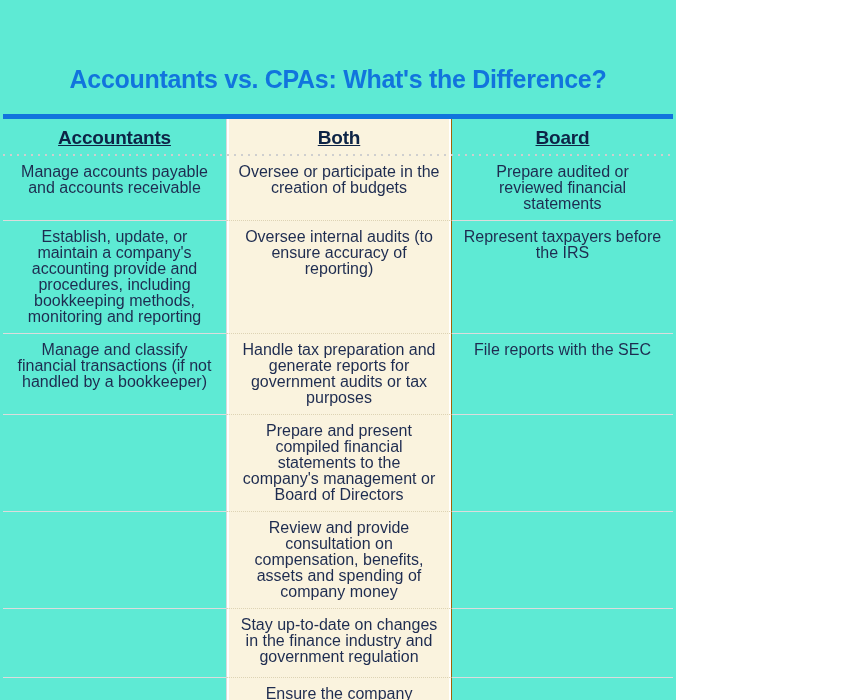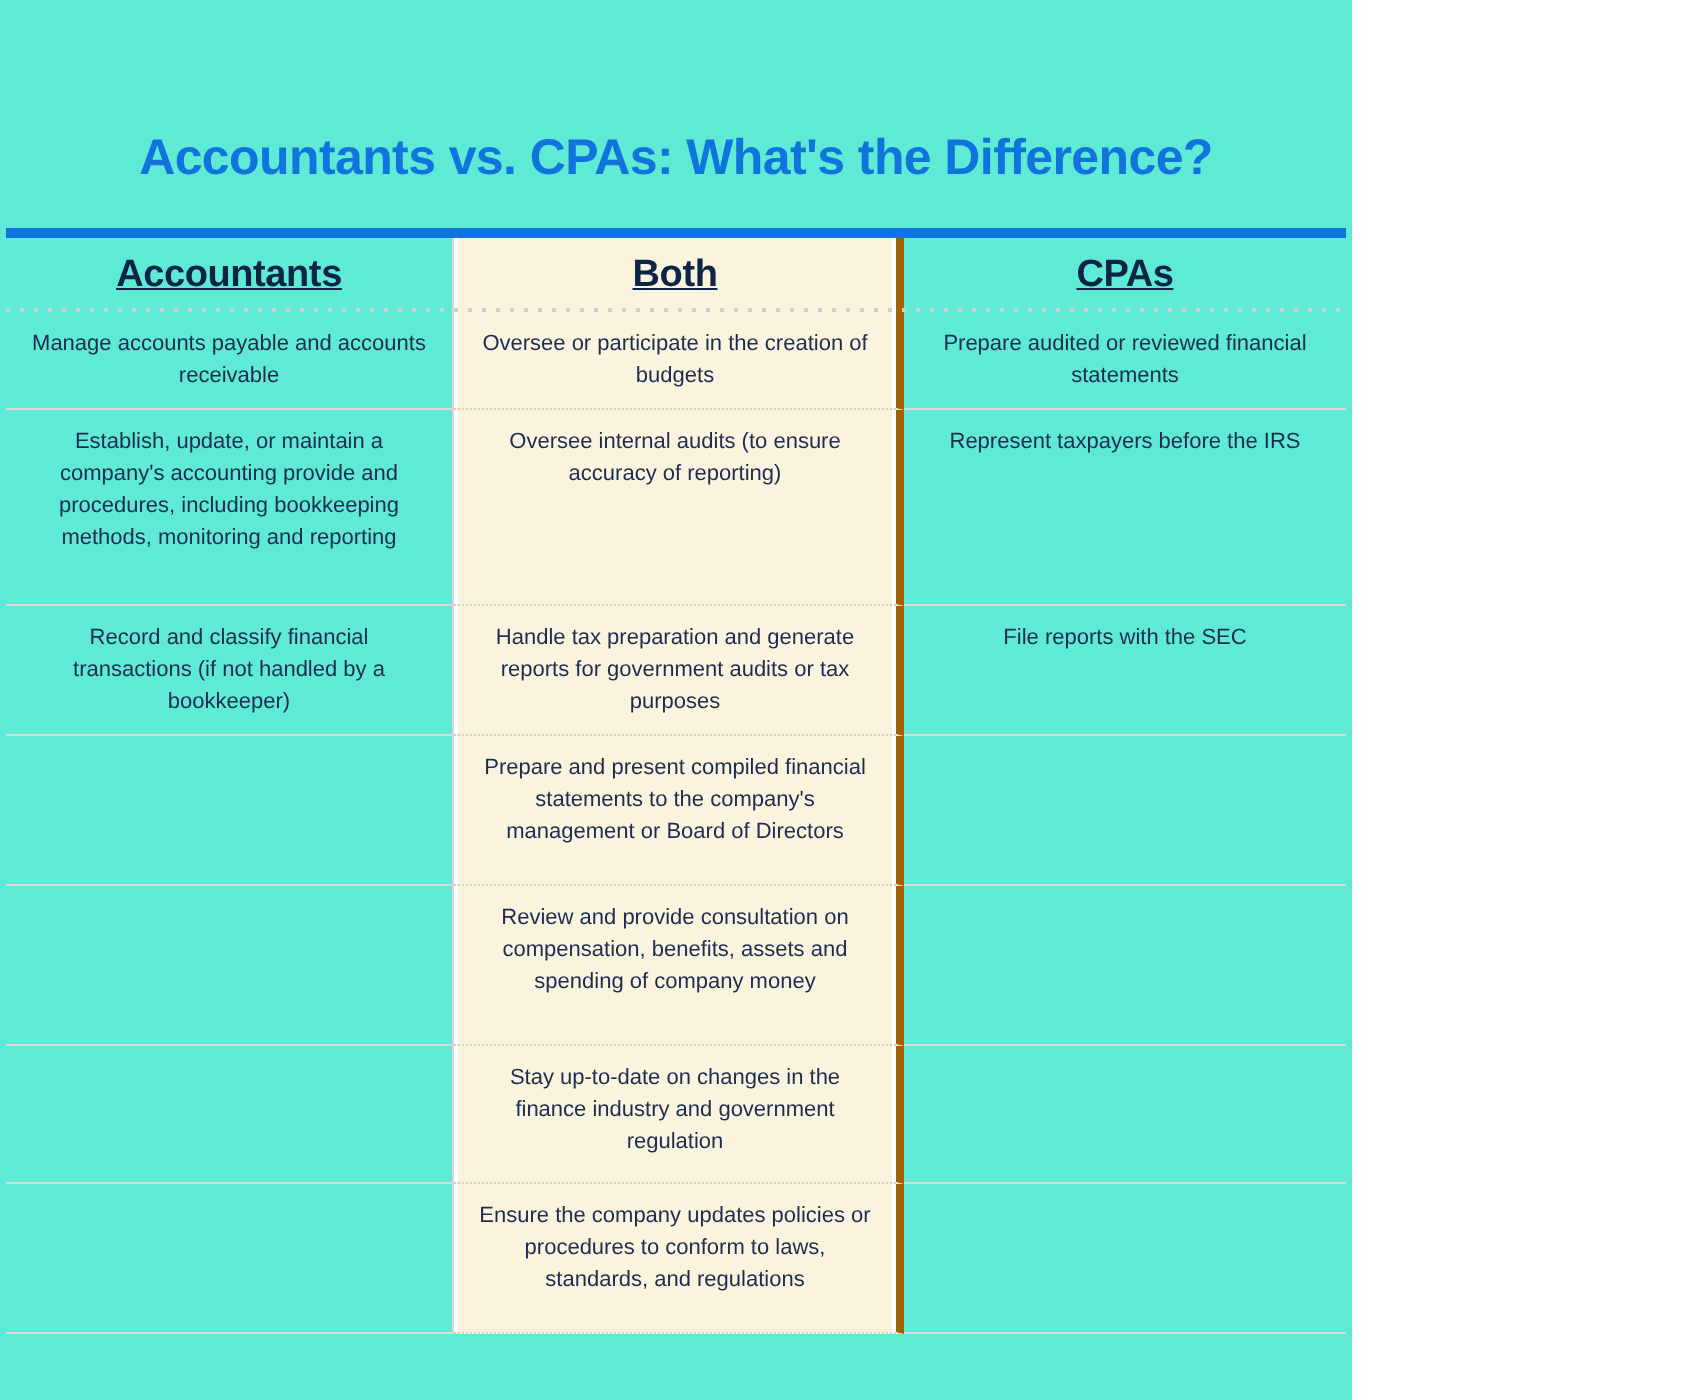--- a/index.html
+++ b/index.html
@@ -59,29 +59,29 @@
     font-size: 19px;
     font-weight: 700;
     color: #0d2446;
     letter-spacing: -0.2px;
     text-decoration: underline;
   }
   .cell {
     box-sizing: border-box;
     padding: 8px 11px;
     text-align: center;
-    font-size: 11px;
+    font-size: 16px;
     line-height: 16px;
     color: #1e2c50;
     border-bottom: 1px solid #dcdcdc;
   }
   .both-col {
     background: #faf3de;
     border-left: 1px solid #d9d9d9;
-    border-right: 4px solid #a16207;
+    border-right: 1px solid #a16207;
     box-shadow: inset 2px 0 0 #ffffff, inset -2px 0 0 #ffffff;
   }
   .cell.both-col {
     border-bottom: 1px dotted #ddd3b4;
   }
   .row.header .hcell {
     border-bottom: none;
   }
   
   .row.r1 .cell { min-height: 49px; }
@@ -99,37 +99,37 @@
 
   <h1 class="title">Accountants vs. CPAs: What's the Difference?</h1>
 
   <div class="table-wrap">
 
     <div class="blue-bar"></div>
 
     <div class="row header">
       <div class="hcell">Accountants</div>
       <div class="hcell both-col">Both</div>
-      <div class="hcell">CPAs</div>
+      <div class="hcell">Board</div>
     </div>
 
     <div class="row r1">
       <div class="cell">Manage accounts payable and accounts receivable</div>
       <div class="cell both-col">Oversee or participate in the creation of budgets</div>
       <div class="cell">Prepare audited or reviewed financial statements</div>
     </div>
 
     <div class="row r2">
       <div class="cell">Establish, update, or maintain a company's accounting provide and procedures, including bookkeeping methods, monitoring and reporting</div>
       <div class="cell both-col">Oversee internal audits (to ensure accuracy of reporting)</div>
       <div class="cell">Represent taxpayers before the IRS</div>
     </div>
 
     <div class="row r3">
-      <div class="cell">Record and classify financial transactions (if not handled by a bookkeeper)</div>
+      <div class="cell">Manage and classify financial transactions (if not handled by a bookkeeper)</div>
       <div class="cell both-col">Handle tax preparation and generate reports for government audits or tax purposes</div>
       <div class="cell">File reports with the SEC</div>
     </div>
 
     <div class="row r4">
       <div class="cell"></div>
       <div class="cell both-col">Prepare and present compiled financial statements to the company's management or Board of Directors</div>
       <div class="cell"></div>
     </div>
 

